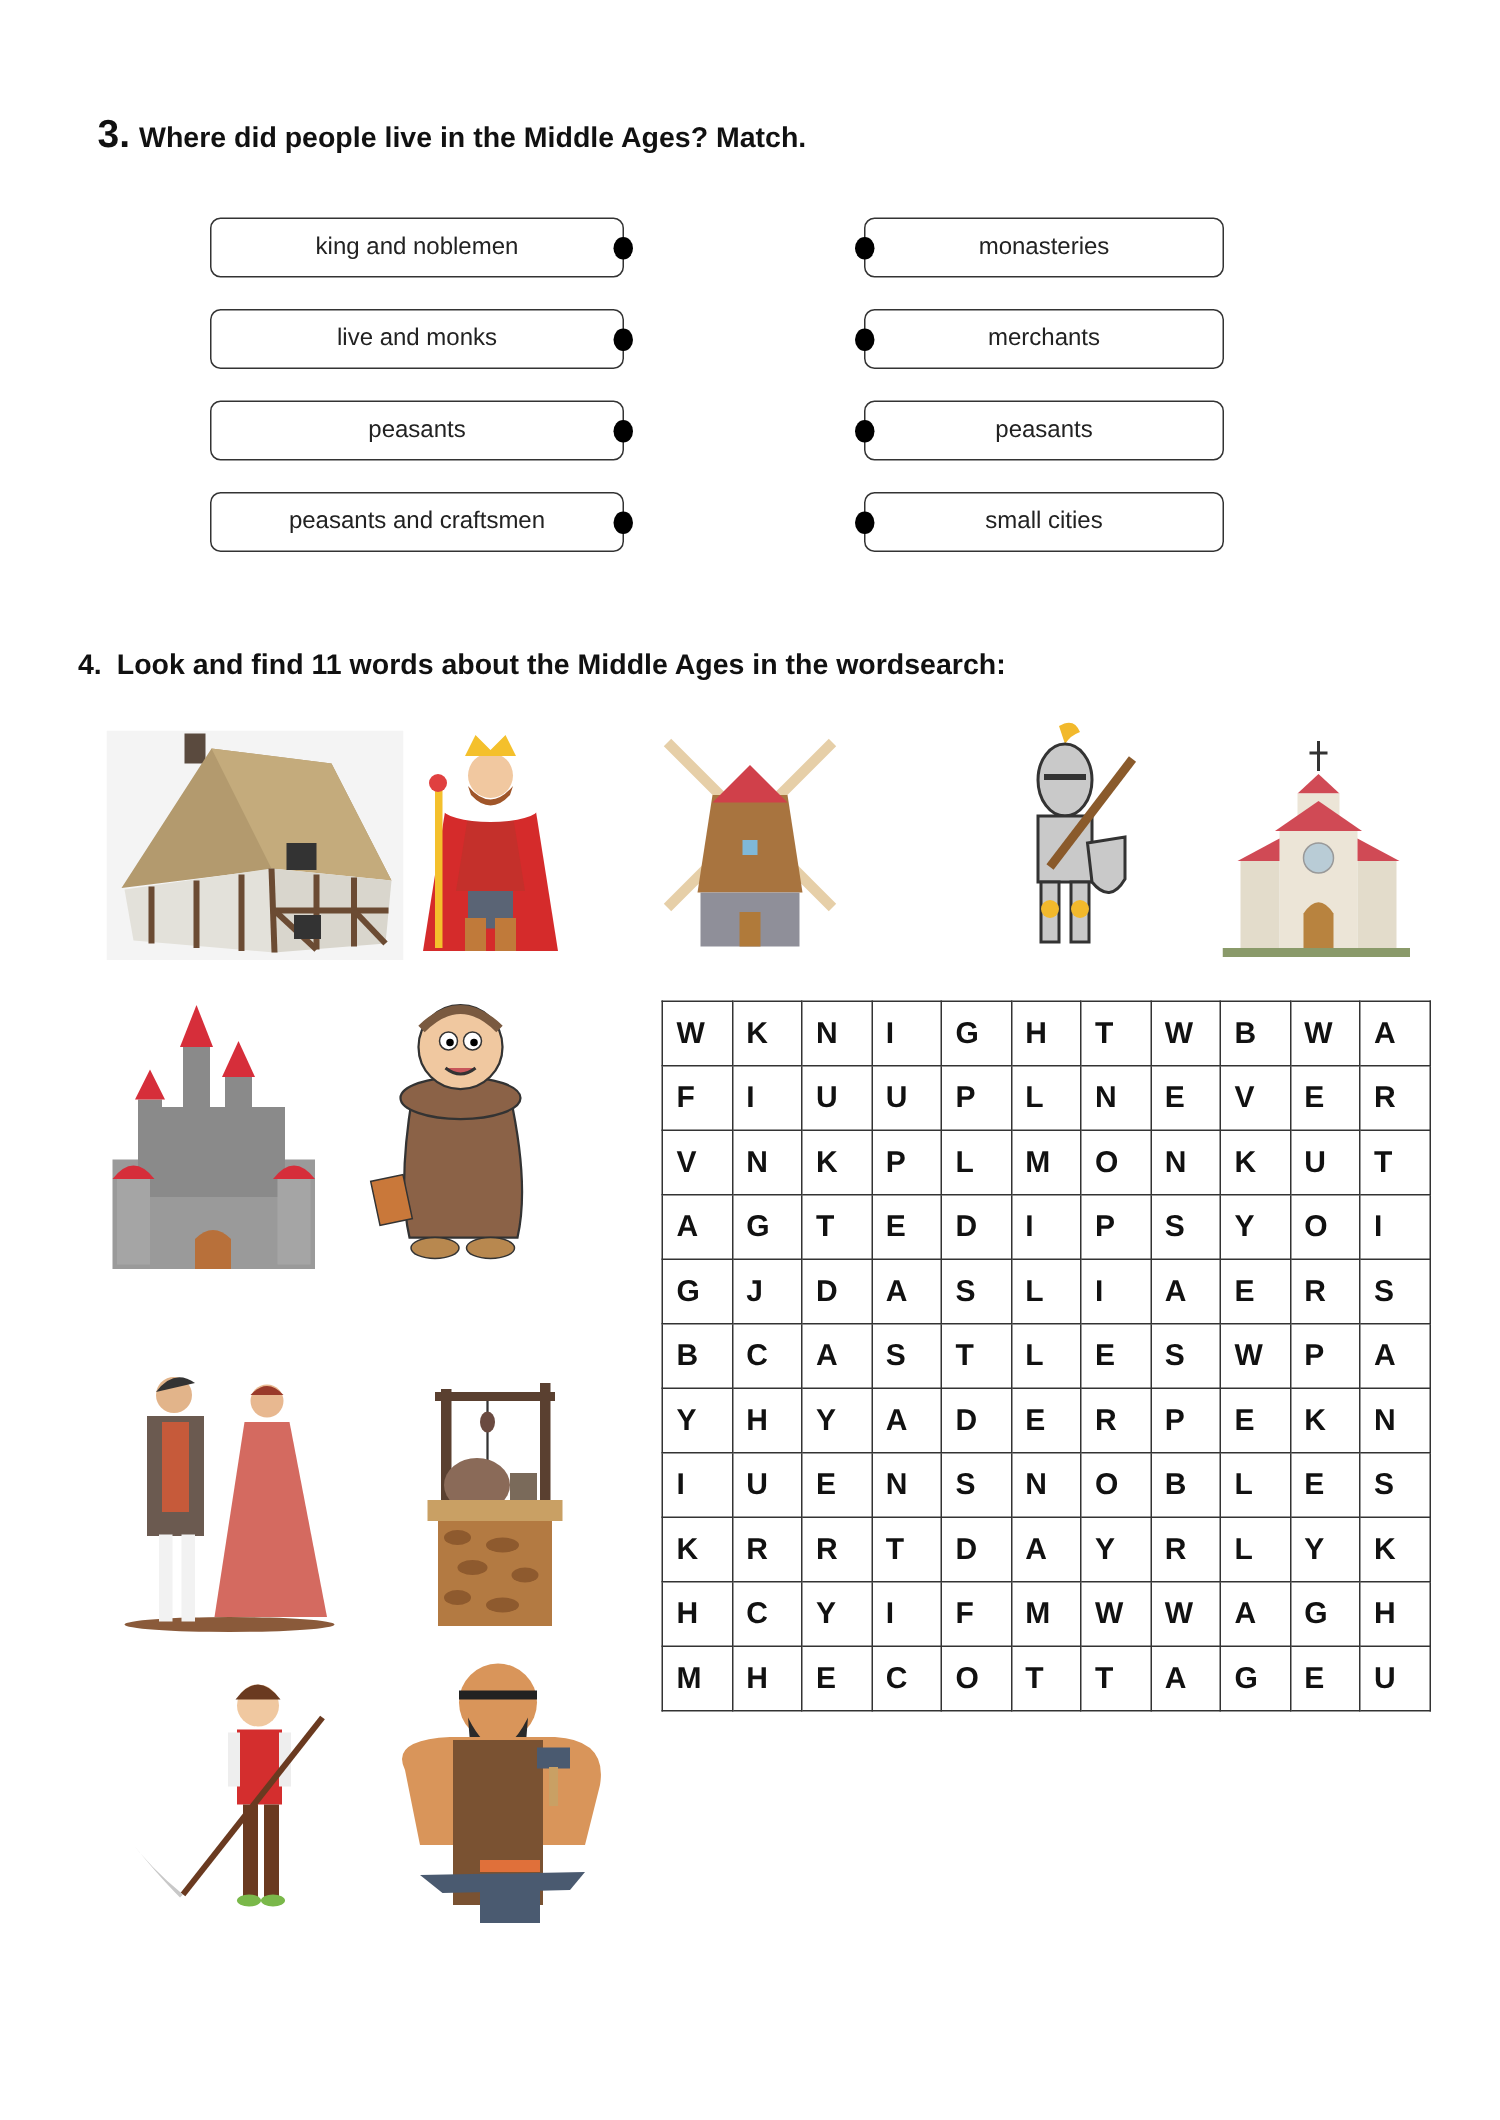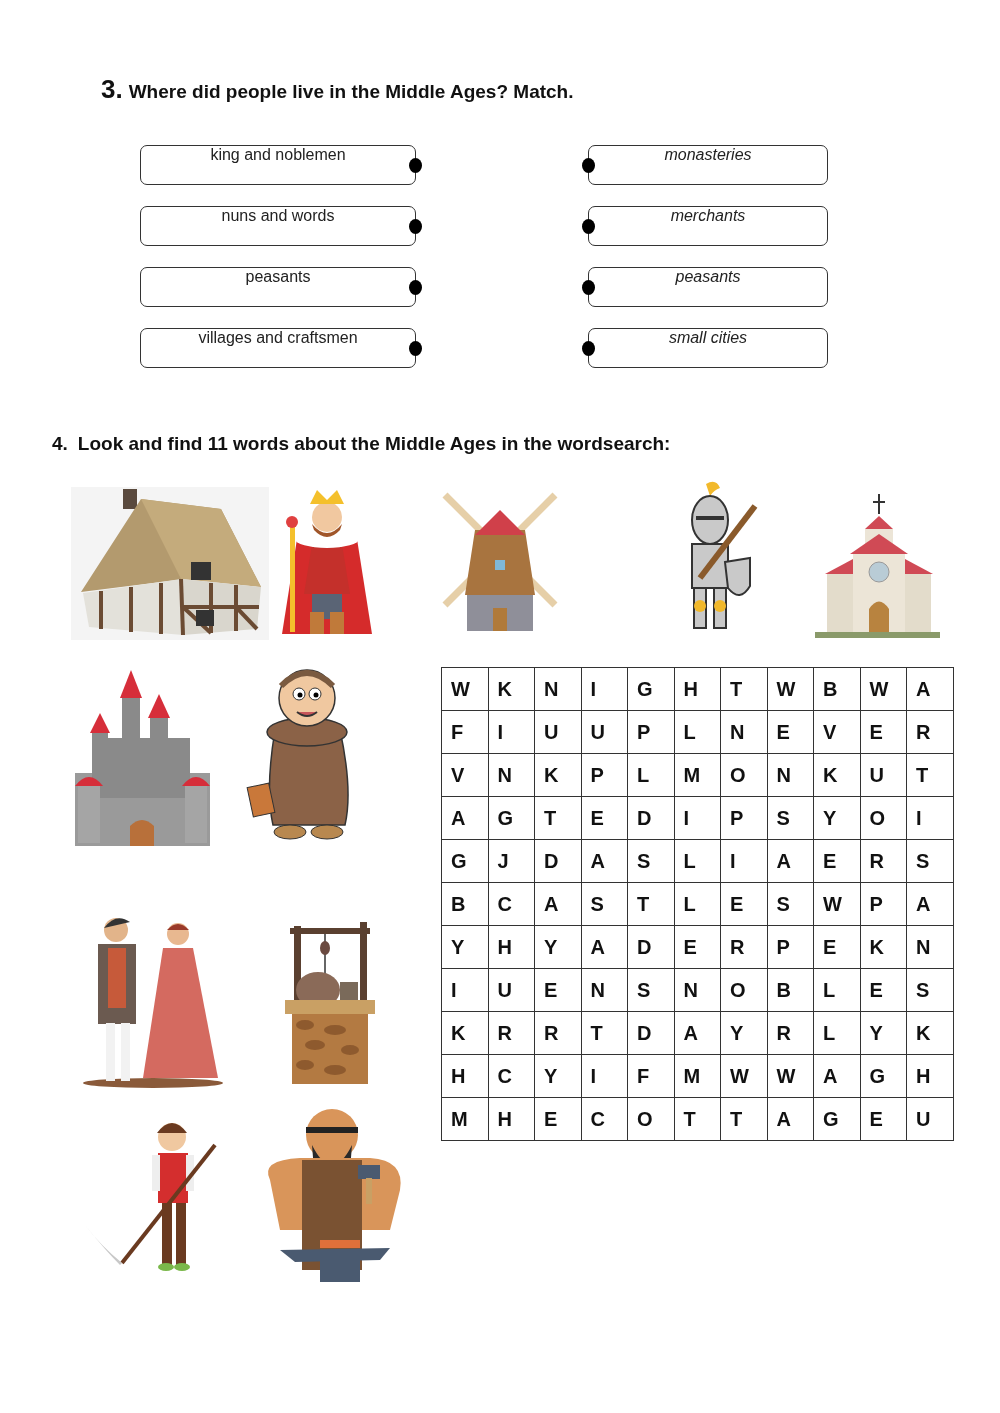--- a/index.html
+++ b/index.html
@@ -1,28 +1,28 @@
 <!DOCTYPE html>
 <html><head>
 <meta charset="utf-8">
 <style>
   html, body { margin: 0; padding: 0; background: #ffffff; }
   body { width: 1000px; height: 1413px; position: relative; overflow: hidden;
          font-family: "Liberation Sans", "DejaVu Sans", sans-serif; color: #111; }
   .heading { position: absolute; font-weight: bold; color: #111; }
-  .h3 { left: 65px; top: 74px; font-size: 19px; margin-left: 36px; }
+  .h3 { left: 65px; top: 74px; font-size: 19px; }
   .h3 .num { font-size: 26px; margin-right: 6px; }
   .h4 { left: 52px; top: 433px; font-size: 19px; }
   .h4 .num { margin-right: 10px; }
 
   .match-box { position: absolute; height: 40px; border: 1.5px solid #333; border-radius: 7px;
-               background: #fff; display: flex; justify-content: center;
+               background: #fff; display: flex; align-items: center; justify-content: center;
                font-size: 16px; color: #222; box-sizing: border-box; cursor: pointer; }
   .left-box { left: 140px; width: 276px; }
-  .right-box { left: 588px; width: 240px; font-style: italic; }
+  .right-box { left: 576px; width: 240px; }
   .dot { position: absolute; width: 13px; height: 15px; background: #000; border-radius: 50%; top: 12px; }
   .left-box .dot { right: -7px; }
   .right-box .dot { left: -7px; }
 
   .pic { position: absolute; }
 
   table.ws { position: absolute; left: 441px; top: 667px; border-collapse: collapse; }
   table.ws td { width: 46.5px; height: 43px; border: 1.5px solid #333; font-weight: bold;
                 font-size: 20px; padding: 0 0 0 9px; box-sizing: border-box; text-align: left;
                 vertical-align: middle; color: #111; cursor: pointer; }
@@ -32,29 +32,29 @@
 
 <div class="heading h3">
   <span class="num">3.</span><span>Where did people live in the Middle Ages? Match.</span>
 </div>
 
 <div class="match-box left-box" style="top:145px">
   <span>king and noblemen</span>
   <span class="dot"></span>
 </div>
 <div class="match-box left-box" style="top:206px">
-  <span>nuns and words</span>
+  <span>live and monks</span>
   <span class="dot"></span>
 </div>
 <div class="match-box left-box" style="top:267px">
   <span>peasants</span>
   <span class="dot"></span>
 </div>
 <div class="match-box left-box" style="top:328px">
-  <span>villages and craftsmen</span>
+  <span>peasants and craftsmen</span>
   <span class="dot"></span>
 </div>
 
 <div class="match-box right-box" style="top:145px">
   <span class="dot"></span>
   <span>monasteries</span>
 </div>
 <div class="match-box right-box" style="top:206px">
   <span class="dot"></span>
   <span>merchants</span>

